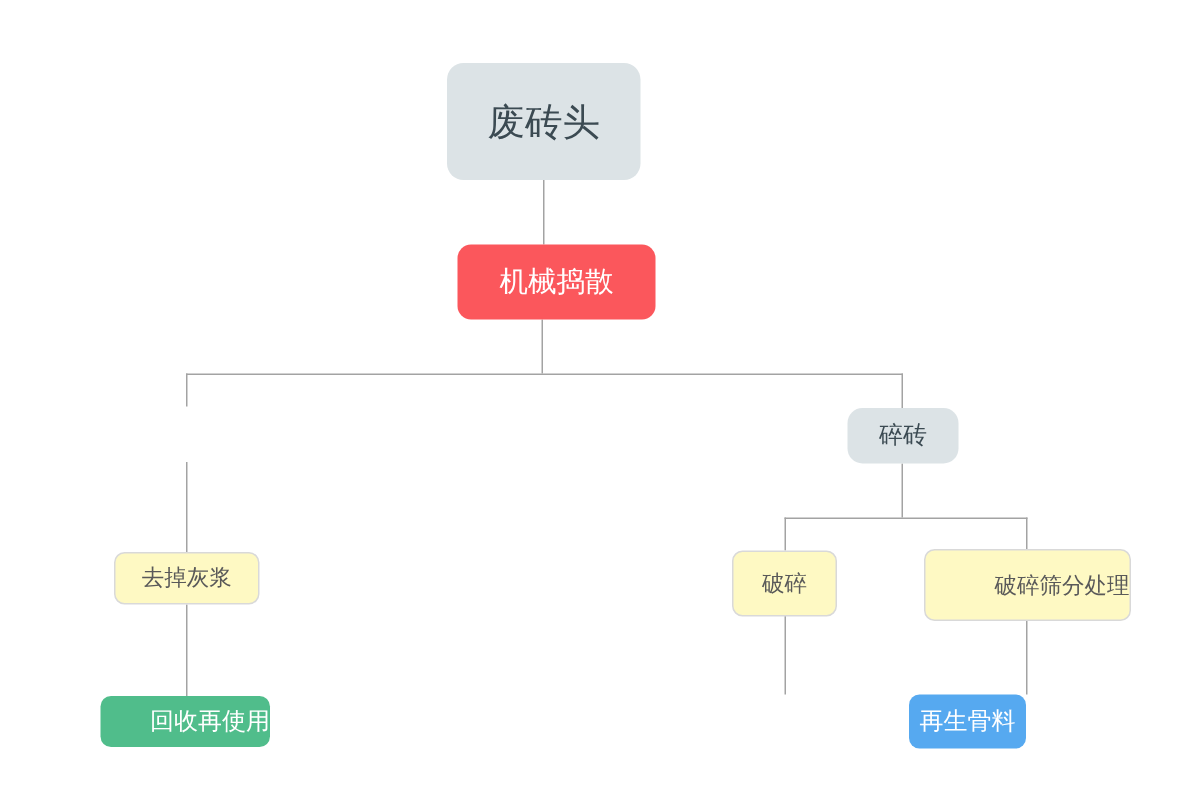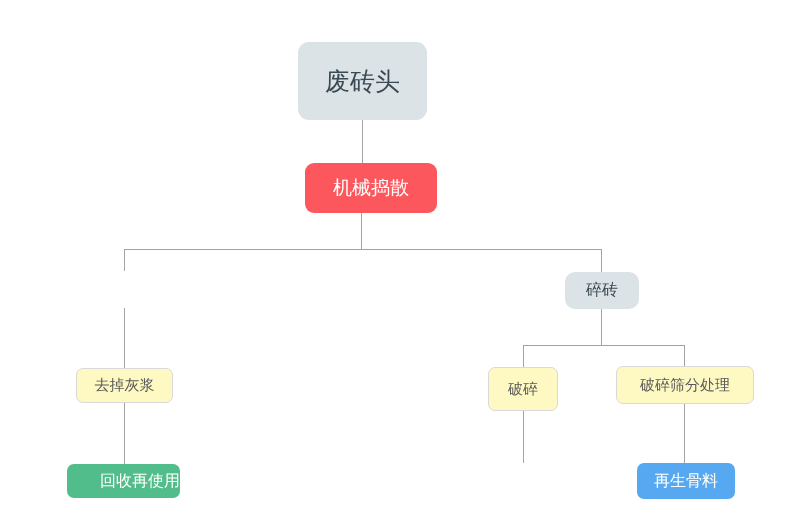--- a/index.html
+++ b/index.html
@@ -60,24 +60,24 @@
     border-radius: 7px;
   }
 
   
   .n-root          { left: 298px; top: 42px;  width: 129px; height: 78px; font-size: 25px; border-radius: 11px; }
   .n-process       { left: 305px; top: 163px; width: 132px; height: 50px; font-size: 19px; }
   .n-whole         { left: 90px;  top: 271px; width: 68px;  height: 37px; font-size: 16px; }
   .n-broken        { left: 565px; top: 272px; width: 74px;  height: 37px; font-size: 16px; text-align: right; }
   .n-remove-mortar { left: 76px;  top: 368px; width: 97px;  height: 35px; font-size: 15px; }
   .n-crush         { left: 488px; top: 367px; width: 70px;  height: 44px; font-size: 15px; }
-  .n-crush-screen  { left: 616px; top: 366px; width: 138px; height: 38px; font-size: 15px; }
+  .n-crush-screen  { left: 616px; top: 366px; width: 138px; height: 48px; font-size: 15px; justify-content: flex-end; }
   .n-recycle       { left: 67px;  top: 464px; width: 113px; height: 34px; font-size: 16px; }
   .n-road          { left: 450px; top: 463px; width: 147px; height: 36px; font-size: 16px; }
-  .n-aggregate     { left: 637px; top: 463px; width: 98px;  height: 36px; font-size: 16px; justify-content: center; }
+  .n-aggregate     { left: 606px; top: 463px; width: 78px;  height: 36px; font-size: 16px; justify-content: center; }
 
   
   .l-root-process   { left: 362px; top: 104px; height: 59px; }
   .l-process-down   { left: 361px; top: 213px; height: 36px; }
   .l-branch1-h      { left: 124px; top: 249px; width: 478px; }
   .l-to-whole       { left: 124px; top: 249px; height: 22px; }
   .l-to-broken      { left: 601px; top: 249px; height: 23px; }
   .l-whole-mortar   { left: 124px; top: 308px; height: 60px; }
   .l-mortar-recycle { left: 124px; top: 403px; height: 61px; }
   .l-broken-down    { left: 601px; top: 309px; height: 36px; }

